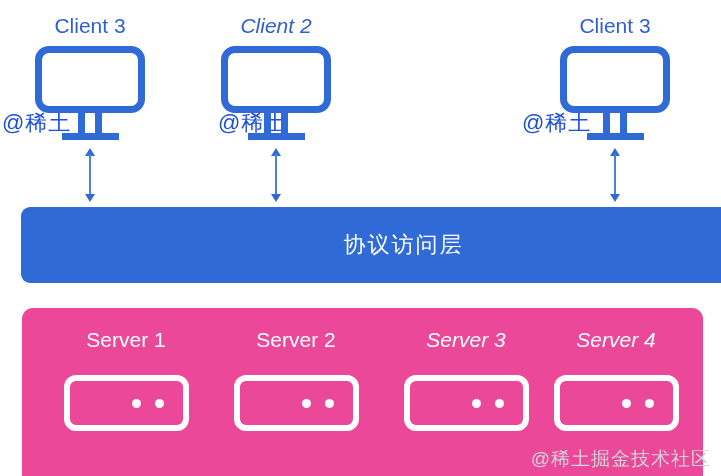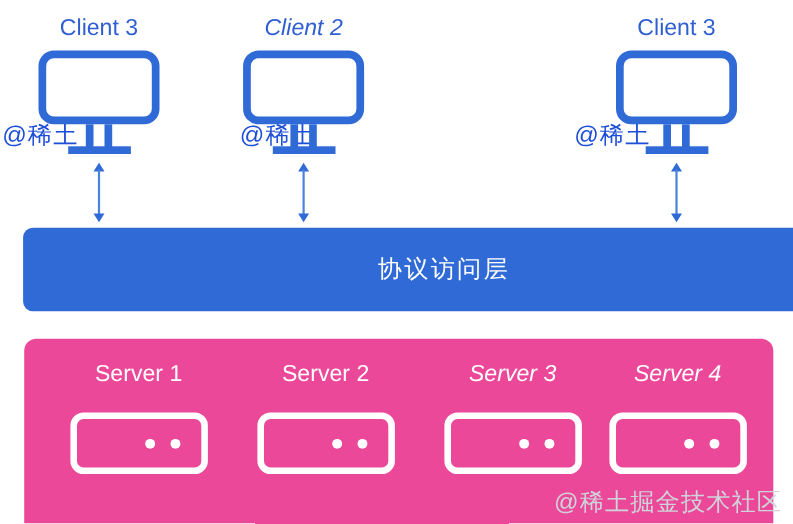--- a/index.html
+++ b/index.html
@@ -179,21 +179,21 @@
     background: #ffffff;
   }
   .server-dot.d1 { left: 62px; }
   .server-dot.d2 { left: 85px; }
 
   
   #watermark {
     position: absolute;
     right: 10px;
     bottom: 4px;
-    font-size: 22px;
+    font-size: 19px;
     color: #cfd4da;
     letter-spacing: 1px;
     white-space: nowrap;
   }
 </style>
 </head>
 <body>
 
 <div id="canvas">
 

